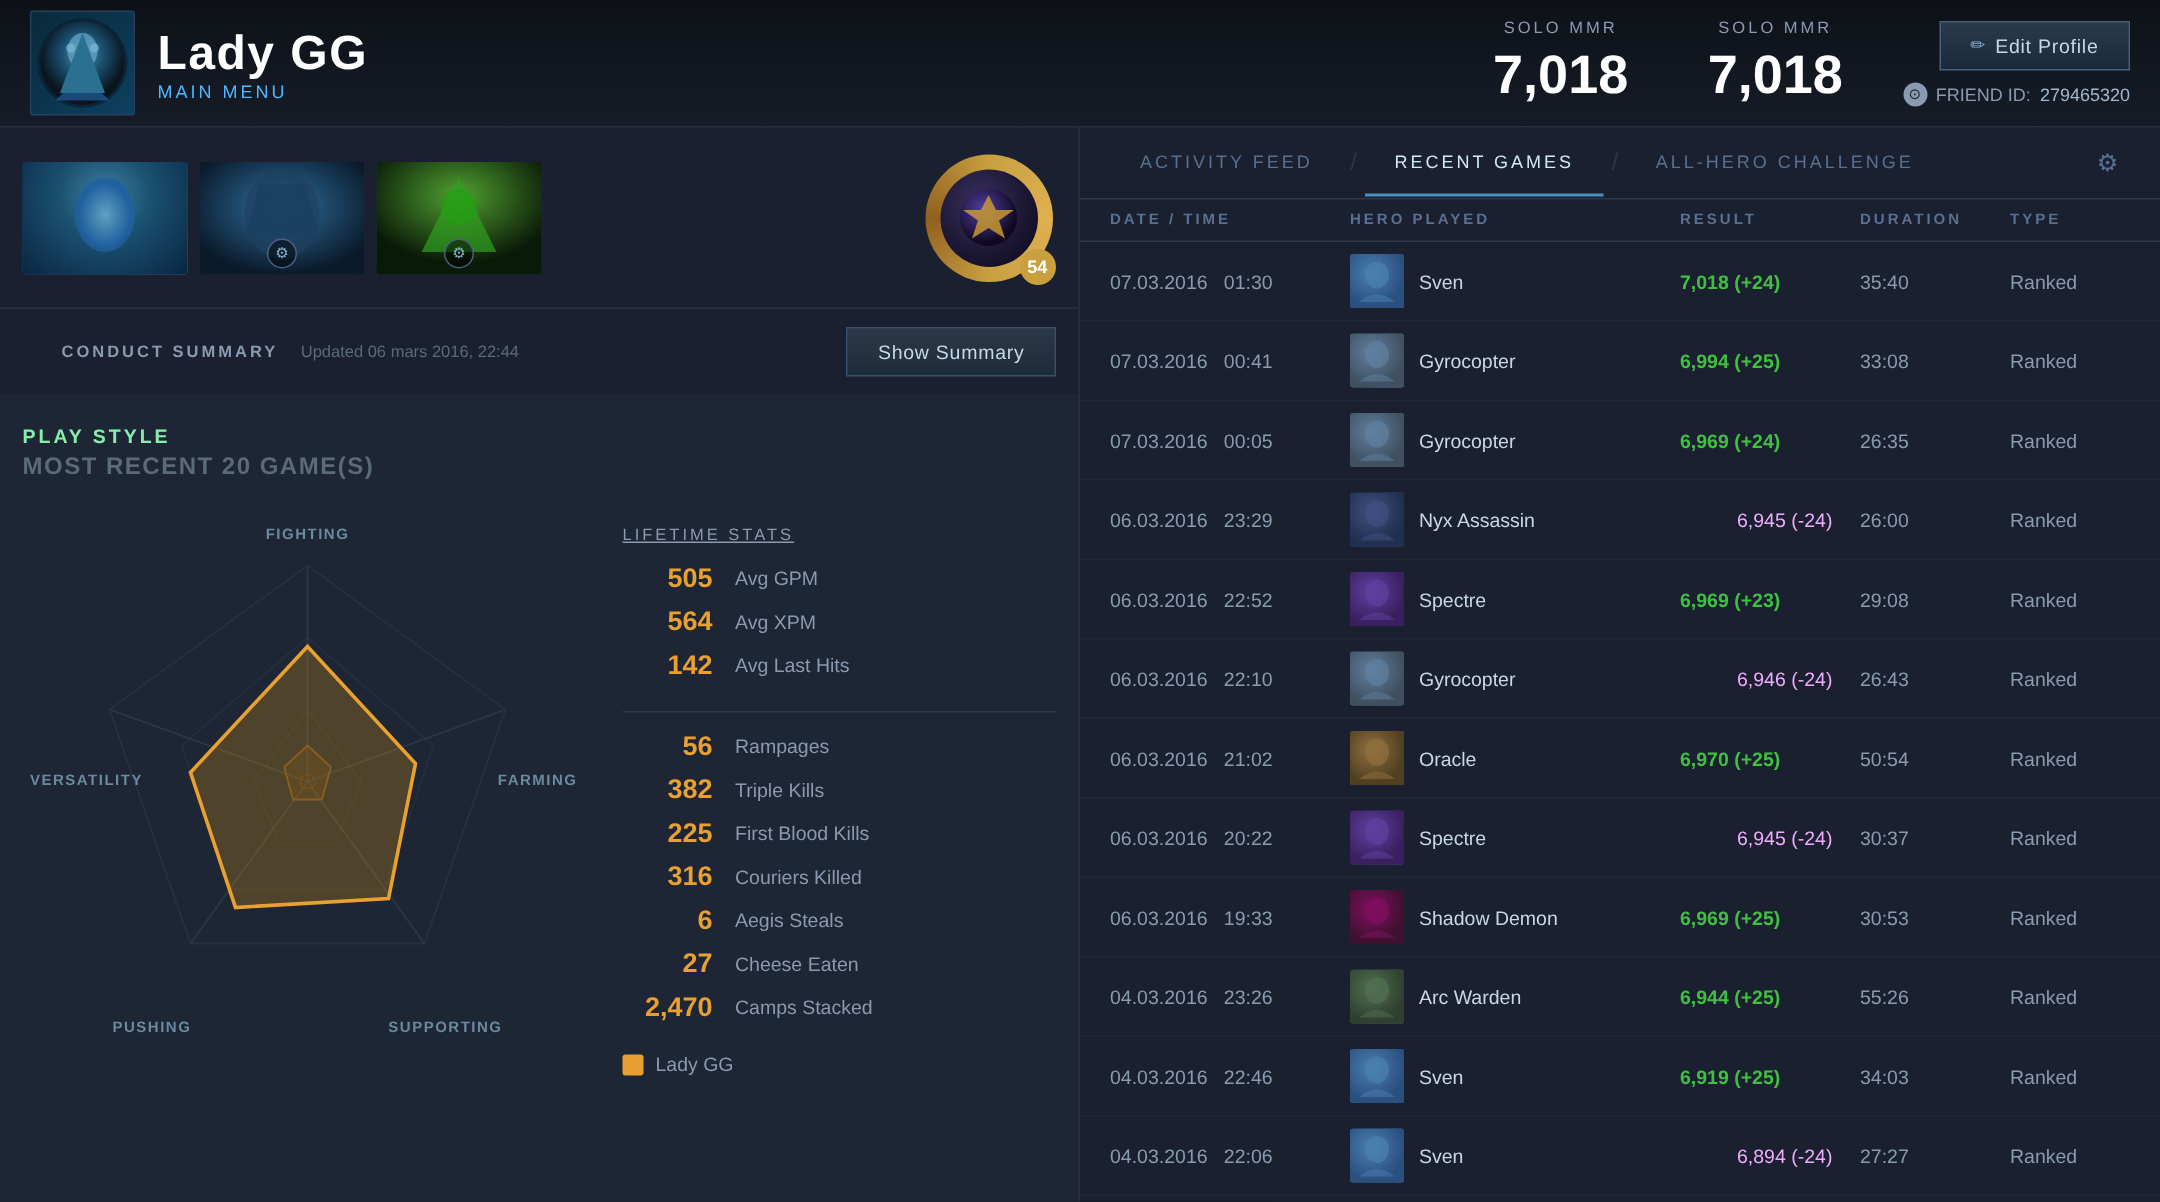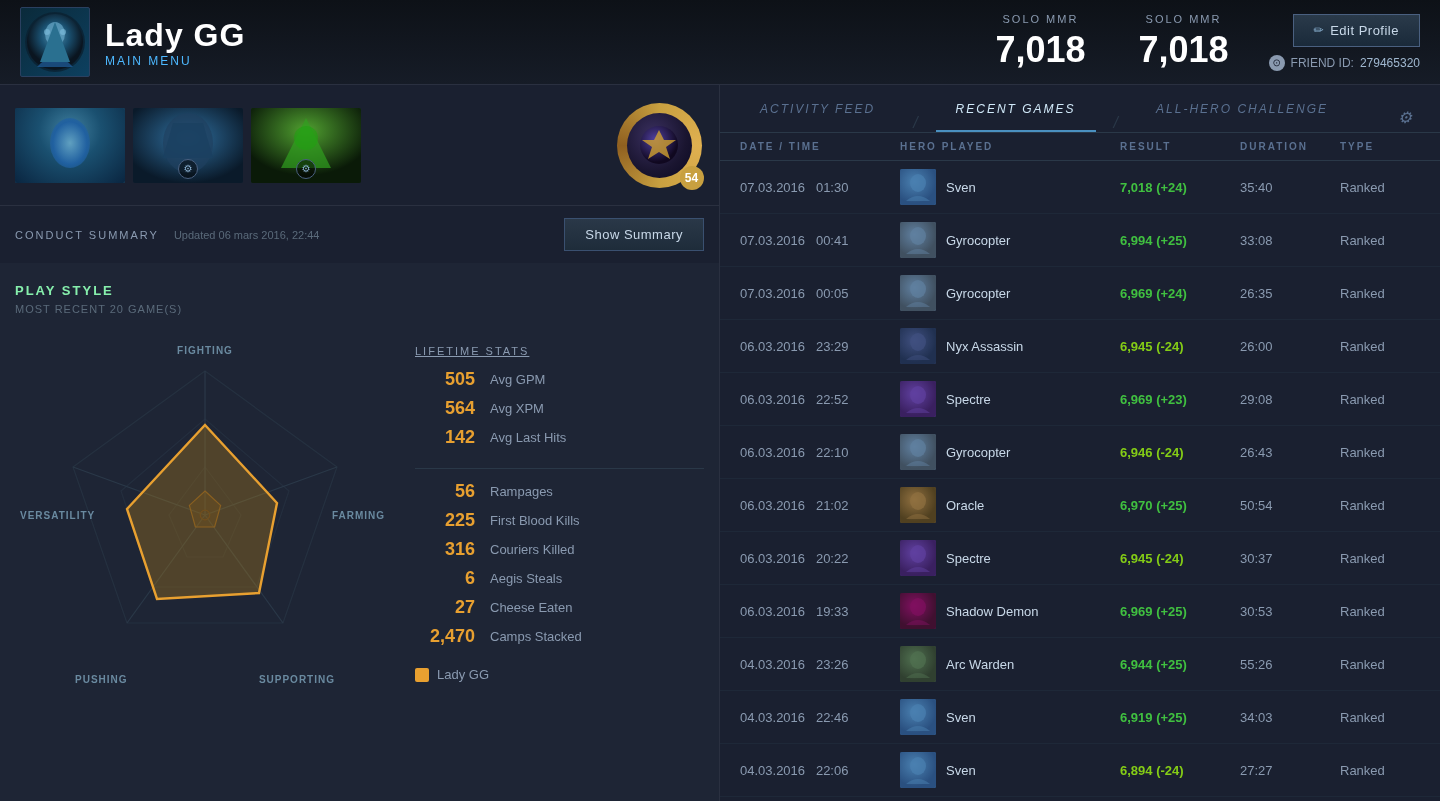--- a/index.html
+++ b/index.html
@@ -248,25 +248,26 @@
     .conduct-bar {
       background: #1a2030;
       border-top: 1px solid #2a3040;
       padding: 12px 15px;
       display: flex;
       align-items: center;
       gap: 15px;
     }
     .conduct-label {
       font-size: 11px;
-      font-weight: normal;
+      font-weight: bold;
       color: #8a9ab0;
       letter-spacing: 2px;
       text-transform: uppercase;
       flex-shrink: 0;
+      margin-left: 26px;
     }
     .conduct-updated {
       font-size: 11px;
       color: #5a6a7a;
     }
     .show-summary-btn {
       margin-left: auto;
       background: linear-gradient(180deg, #2a3848, #1e2c3a);
       border: 1px solid #3a5070;
       color: #c8d8e8;
@@ -282,25 +283,26 @@
     }
     .play-style-title {
       font-size: 13px;
       font-weight: bold;
       color: #86efac;
       letter-spacing: 2px;
       text-transform: uppercase;
       margin-bottom: 5px;
     }
     .play-style-subtitle {
-      font-size: 11px;
+      font-size: 16px;
       color: #5a6a7a;
       letter-spacing: 1px;
       text-transform: uppercase;
       margin-bottom: 20px;
+      font-weight: bold;
     }
     .play-style-content {
       display: flex;
       gap: 20px;
     }
     .radar-container {
       width: 380px;
       height: 360px;
       position: relative;
       flex-shrink: 0;
@@ -370,27 +372,26 @@
     .right-panel {
       flex: 1;
       background: #1a2030;
       display: flex;
       flex-direction: column;
     }
 
     
     .tabs-bar {
       display: flex;
-      align-items: flex-end;
+      align-items: center;
       padding: 0 20px;
       background: #1a2030;
       border-bottom: 1px solid #2a3848;
       height: 48px;
-      gap: 13px;
-      font-style: italic;
+      gap: 0;
     }
     .tab {
       padding: 14px 20px;
       font-size: 12px;
       letter-spacing: 2px;
       text-transform: uppercase;
       color: #5a7090;
       cursor: pointer;
       border-bottom: 2px solid transparent;
       white-space: nowrap;
@@ -476,22 +477,23 @@
       font-size: 13px;
       color: #c8d8e8;
     }
     .game-result-positive {
       font-size: 13px;
       color: #40c040;
       font-weight: bold;
     }
     .game-result-negative {
       font-size: 13px;
-      color: #84cc16;
-      font-weight: bold;
+      color: #f0abfc;
+      font-weight: normal;
+      margin-left: 38px;
     }
     .game-duration {
       font-size: 13px;
       color: #8a9ab0;
     }
     .game-type {
       font-size: 13px;
       color: #8a9ab0;
     }
 
@@ -668,20 +670,24 @@
             <div class="stat-row">
               <span class="stat-value">142</span>
               <span class="stat-label">Avg Last Hits</span>
             </div>
           </div>
           <hr class="stat-divider">
           <div class="stat-group">
             <div class="stat-row">
               <span class="stat-value">56</span>
               <span class="stat-label">Rampages</span>
+            </div>
+            <div class="stat-row">
+              <span class="stat-value">382</span>
+              <span class="stat-label">Triple Kills</span>
             </div>
             <div class="stat-row">
               <span class="stat-value">225</span>
               <span class="stat-label">First Blood Kills</span>
             </div>
             <div class="stat-row">
               <span class="stat-value">316</span>
               <span class="stat-label">Couriers Killed</span>
             </div>
             <div class="stat-row">

